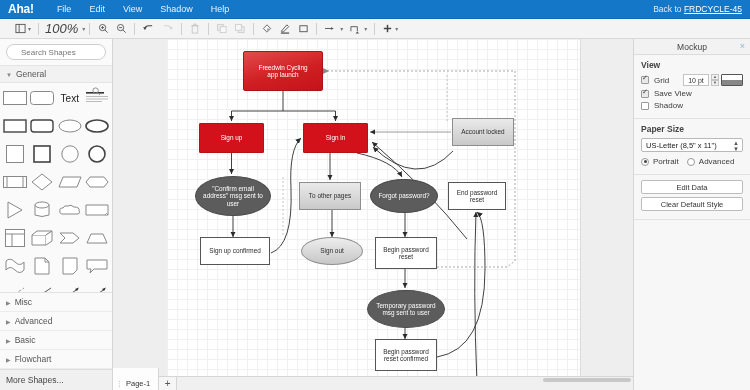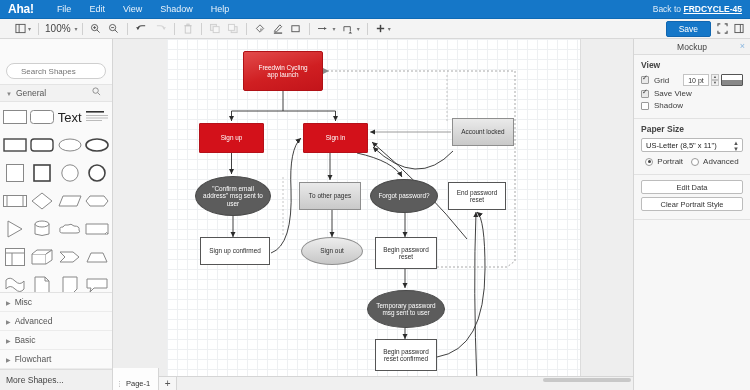--- a/index.html
+++ b/index.html
@@ -27,55 +27,54 @@
     letter-spacing: -0.2px;
     font-family: "Liberation Sans", sans-serif;
   }
   .menu-item {
     color: #e8f2fb; font-size: 9px; padding: 2px 9px; cursor: default;
   }
   .back-link {
     position: absolute; right: 8px; top: 4px;
     color: #dcebf8; font-size: 8.5px;
   }
-  .back-link u { color: #fff; font-weight: bold; }
+  .back-link u { color: #fff; }
 
   
   .toolbar {
     position: absolute; left: 0; top: 19px; width: 750px; height: 20px;
     background: #f4f4f4; border-bottom: 1px solid #d8d8d8;
     display: flex; align-items: center;
   }
   .tb-btn {
     display: flex; align-items: center; justify-content: center;
     min-width: 16px; height: 18px; padding: 0 2px; margin: 0 1px;
     color: #555; font-size: 9px;
   }
   .tb-btn.dis { opacity: .35; }
   .tb-sep { width: 1px; height: 12px; background: #d0d0d0; margin: 0 4px; }
   .tb-caret { font-size: 6px; color: #777; margin-left: 2px; }
-  .zoomlabel { font-size: 10px; color: #444; padding: 0 2px; }
+  .zoomlabel { font-size: 13px; color: #444; padding: 0 2px; font-style: italic; }
   .tb-right { position: absolute; right: 6px; top: 2px; display: flex; align-items: center; gap: 6px; }
   .save-btn {
     background: #1577c8; color: #fff; border: 1px solid #1166b0;
     border-radius: 2px; font-size: 8.5px; padding: 2px 12px; cursor: pointer;
   }
 
   
   .leftpanel {
     position: absolute; left: 0; top: 39px; width: 113px; bottom: 0;
     background: #fafafa; border-right: 1px solid #d5d5d5;
     display: flex; flex-direction: column;
   }
   .search-wrap { padding: 5px 6px; }
   .search-box {
     width: 100%; height: 16px; border: 1px solid #cfcfcf; background: #fff;
     border-radius: 8px; font-size: 8px; padding: 0 14px 0 14px; color: #777;
     font-family: "Liberation Sans", sans-serif;
-    margin-top: 19px;
   }
   .search-ico { position: absolute; right: 11px; top: 48px; color: #888; font-size: 8px; }
   .sec-header {
     font-size: 8.5px; color: #555; padding: 3px 6px; border-top: 1px solid #e4e4e4;
     border-bottom: 1px solid #e4e4e4; background: #f2f2f2;
   }
   .tri { font-size: 6px; color: #888; margin-right: 4px; }
   .shape-grid {
     flex: 1; overflow: hidden; padding: 4px 2px;
     display: grid; grid-template-columns: repeat(4, 1fr); gap: 6px 2px;
@@ -319,34 +318,20 @@
     </div>
     <div class="tb-sep"></div>
     <div class="tb-btn">
       <svg width="11" height="11" viewBox="0 0 12 12">
           <line x1="6" y1="2" x2="6" y2="10" stroke="#444" stroke-width="1.6"></line>
           <line x1="2" y1="6" x2="10" y2="6" stroke="#444" stroke-width="1.6"></line>
         </svg>
       <span class="tb-caret">▾</span>
     </div>
 
-    <div class="tb-right">
-      <div class="save-btn">Save</div>
-      <span>
-        <svg width="11" height="11" viewBox="0 0 12 12">
-            <path d="M1 3.6 L1 1 L3.6 1 M8.4 1 L11 1 L11 3.6 M11 8.4 L11 11 L8.4 11 M3.6 11 L1 11 L1 8.4" fill="none" stroke="#555" stroke-width="1.2"></path>
-          </svg>
-      </span>
-      <span>
-        <svg width="10" height="11" viewBox="0 0 11 12">
-            <rect x="1" y="1.5" width="9" height="9" fill="none" stroke="#555"></rect>
-            <line x1="7" y1="1.5" x2="7" y2="10.5" stroke="#555"></line>
-          </svg>
-      </span>
-    </div>
   </div>
 
   <div class="leftpanel">
     <div class="search-wrap">
       <input class="search-box" placeholder="Search Shapes" style="">
     </div>
     <span class="search-ico">
       <svg width="9" height="9" viewBox="0 0 10 10">
           <circle cx="4" cy="4" r="3" fill="none" stroke="#888"></circle>
           <line x1="6.2" y1="6.2" x2="9" y2="9" stroke="#888"></line>
@@ -362,21 +347,21 @@
           <svg width="24" height="14">
             <rect x="0.5" y="0.5" width="23" height="13" fill="#fff" stroke="#888"></rect>
           </svg>
         </div>
       <div class="shape-cell">
           <svg width="24" height="14">
             <rect x="0.5" y="0.5" width="23" height="13" rx="3" fill="#fff" stroke="#888"></rect>
           </svg>
         </div>
       <div class="shape-cell">
-          <span style="font-size:13px;color:#222">Text</span>
+          <span style="font-size:10px;color:#222">Text</span>
         </div>
       <div class="shape-cell">
           <svg width="24" height="14">
             <rect x="1" y="1" width="18" height="1.6" fill="#333"></rect>
             <rect x="1" y="5" width="22" height="1" fill="#bbb"></rect>
             <rect x="1" y="7.5" width="22" height="1" fill="#bbb"></rect>
             <rect x="1" y="10" width="16" height="1" fill="#bbb"></rect>
           </svg>
         </div>
 
@@ -690,31 +675,31 @@
       </div>
     </div>
 
 
     <div class="rp-sec">
       <div class="rp-h">Paper Size</div>
       <div class="select-box">
         <span>US-Letter (8,5" x 11")</span>
         <span class="select-arrow">▲<br>▼</span>
       </div>
-      <div class="rp-row" style="margin-top:5px;justify-content:center">
+      <div class="rp-row" style="margin-top:5px;justify-content:flex-start">
         <span class="rb on"></span>
         <span style="margin-right:8px">Portrait</span>
         <span class="rb"></span>
         <span>Advanced</span>
       </div>
     </div>
 
     <div class="rp-sec">
       <div class="btn-wide">Edit Data</div>
-      <div class="btn-wide">Clear Portrait Style</div>
+      <div class="btn-wide">Clear Default Style</div>
     </div>
   </div>
 
   <div class="bottombar">
     <div class="page-tab">
       <span class="dots">⋮</span>
       <span>Page-1</span>
     </div>
     <div class="addpage">+</div>
     <div class="hscroll"></div>

